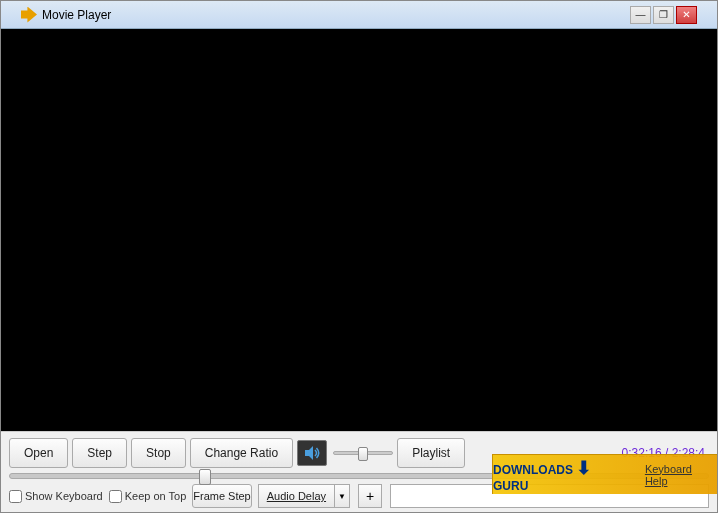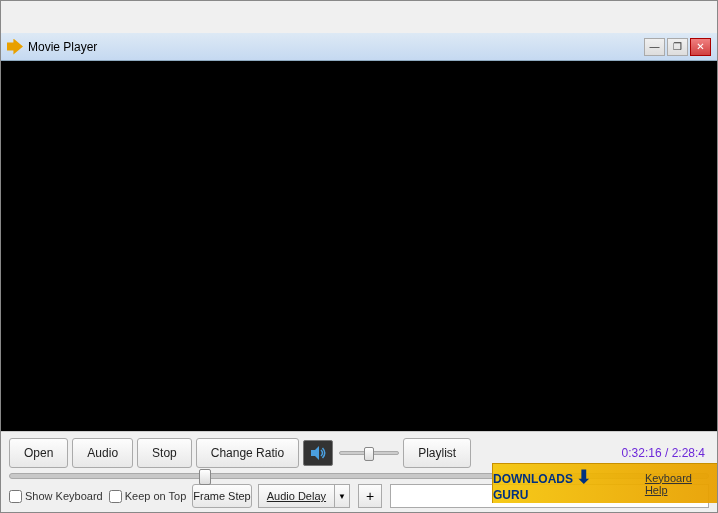--- a/index.html
+++ b/index.html
@@ -24,24 +24,23 @@
       display: flex;
       flex-direction: column;
       background: #f0f0f0;
     }
 
     .title-bar {
       background: linear-gradient(to bottom, #dde9f5, #c5d9f1);
       height: 28px;
       display: flex;
       align-items: center;
-      padding: 0 6px;
+      padding: 0 20px;
       border-bottom: 1px solid #8faac0;
       flex-shrink: 0;
-      margin-top: 32px;
     }
 
     .title-bar-icon {
       width: 16px;
       height: 16px;
       margin-right: 5px;
       background: #e8a000;
       clip-path: polygon(0 25%, 40% 25%, 40% 0%, 100% 50%, 40% 100%, 40% 75%, 0 75%);
     }
 
@@ -267,21 +266,21 @@
       width: 20px;
       height: 20px;
     }
 
     .bottom-controls-wrapper {
       position: relative;
     }
 
     .watermark-overlay {
       position: absolute;
-      bottom: 9px;
+      bottom: 18px;
       right: 0;
       width: 225px;
       height: 40px;
       background: linear-gradient(to right, rgba(245, 196, 0, 0.9), rgba(232, 160, 0, 0.95));
       display: flex;
       align-items: center;
       justify-content: center;
       gap: 6px;
       z-index: 10;
       border-top: 1px solid #c89000;
@@ -302,21 +301,21 @@
       <button class="title-btn close">✕</button>
     </div>
   </div>
 
   <div class="video-area"></div>
 
   <div class="controls-area bottom-controls-wrapper">
 
     <div class="button-row">
       <button class="ctrl-btn">Open</button>
-      <button class="ctrl-btn">Audio</button>
+      <button class="ctrl-btn">Step</button>
       <button class="ctrl-btn">Stop</button>
       <button class="ctrl-btn">Change Ratio</button>
 
       <div class="mute-btn">
         <svg class="speaker-icon" viewBox="0 0 20 20" fill="none">
           <polygon points="3,7 7,7 11,3 11,17 7,13 3,13" fill="#4a9fdf"></polygon>
           <path d="M13,7 Q16,10 13,13" stroke="#4a9fdf" stroke-width="1.5" fill="none"></path>
           <path d="M14.5,5 Q19,10 14.5,15" stroke="#4a9fdf" stroke-width="1.5" fill="none"></path>
         </svg>
       </div>

